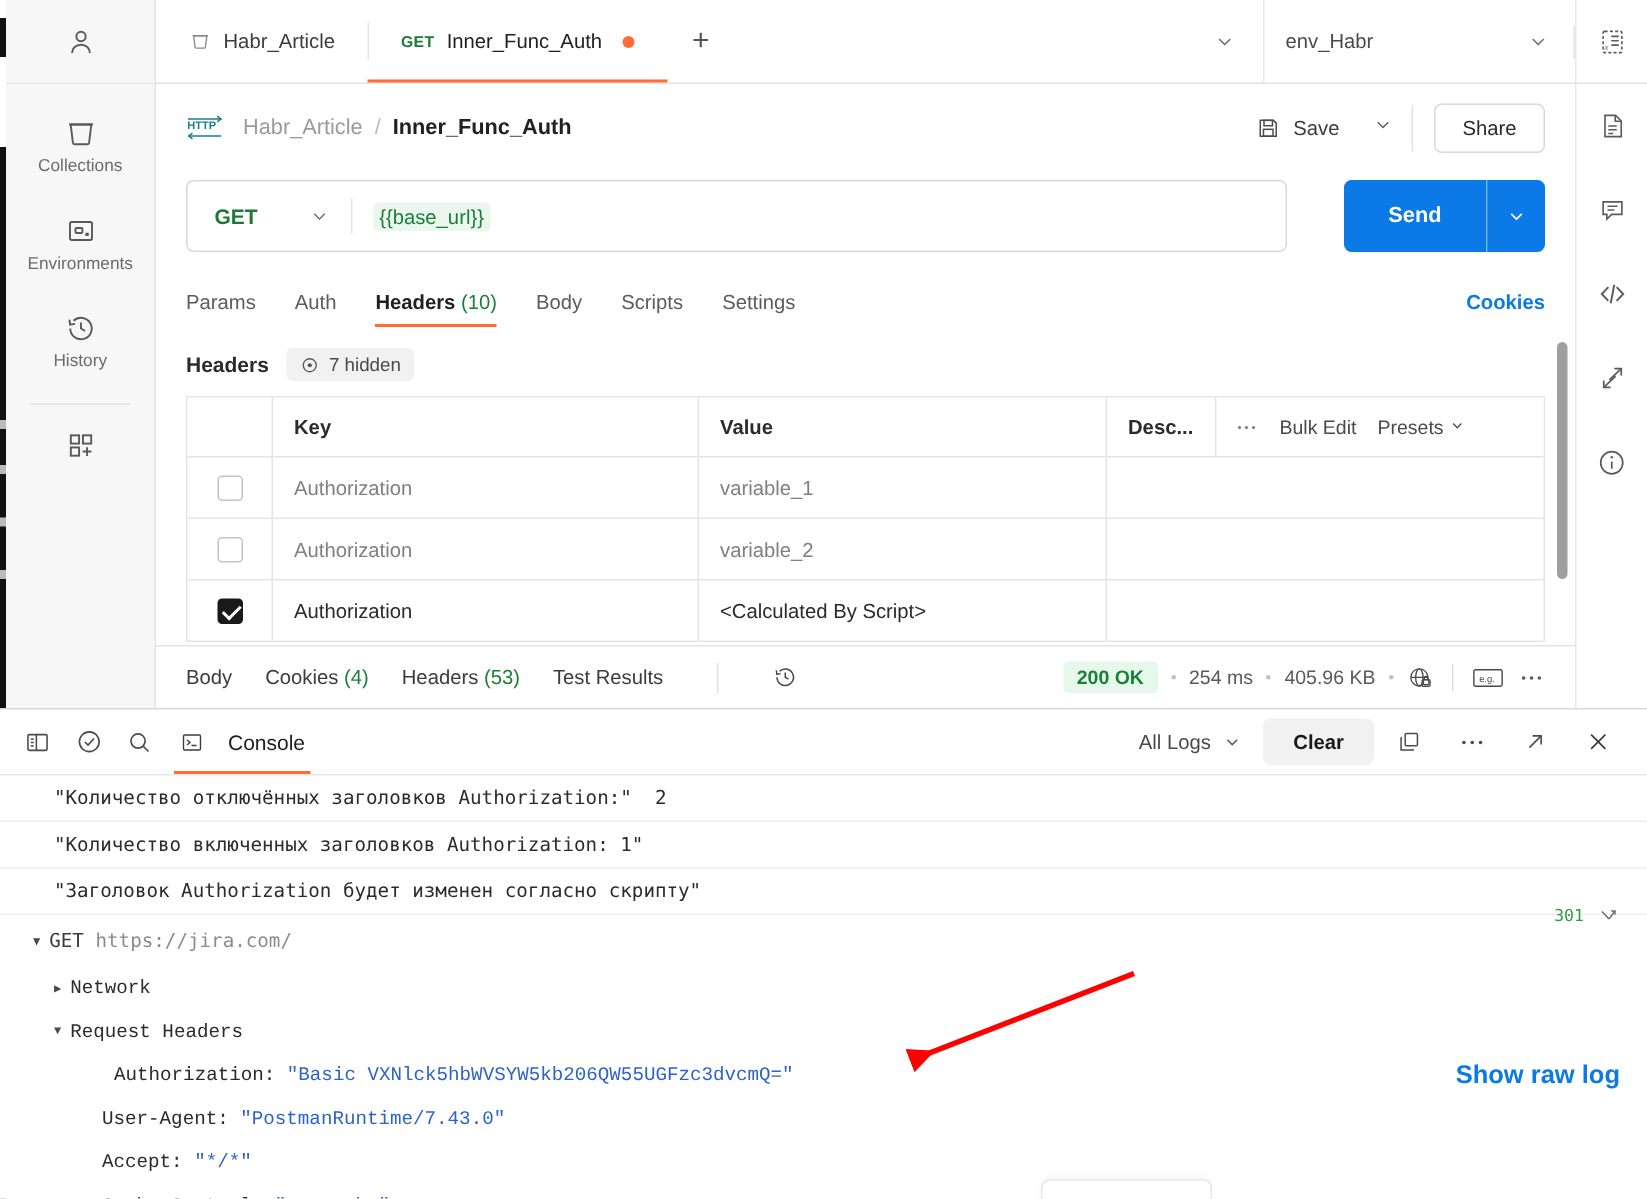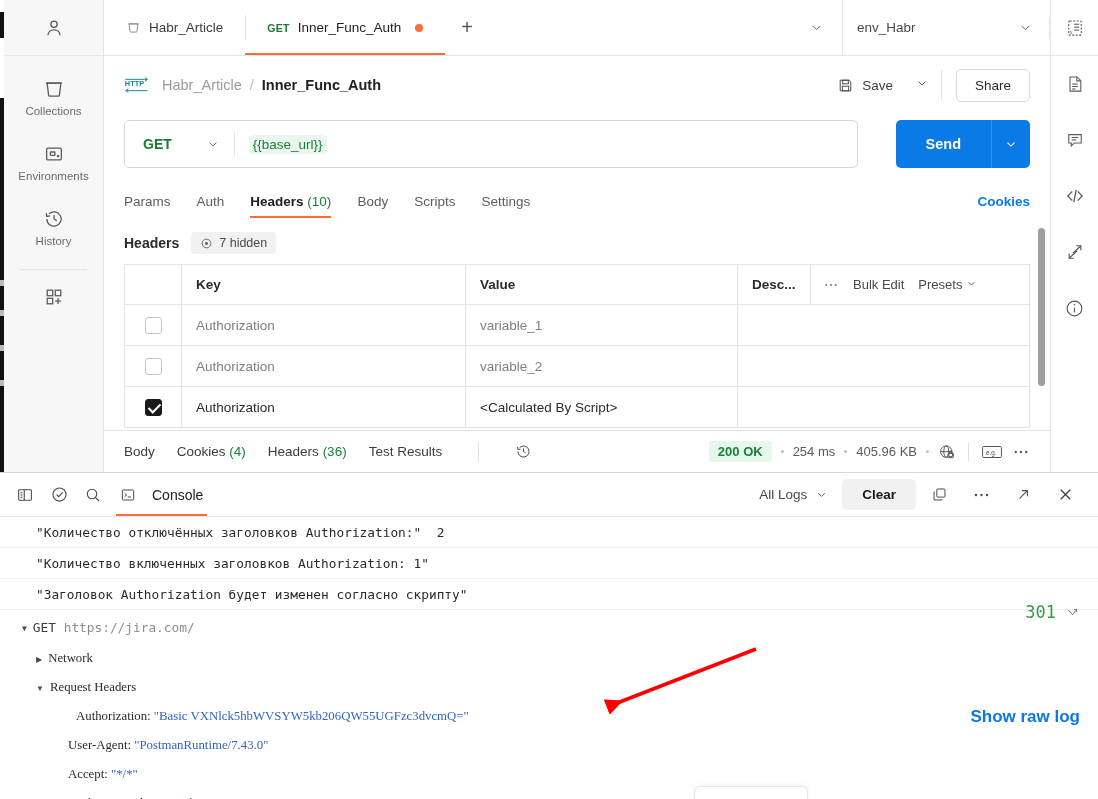--- a/index.html
+++ b/index.html
@@ -311,26 +311,26 @@
   .caret-open::before {
     content: "▼"; font-size: 8px; color: #4a4a4a; margin-right: 6px;
     display: inline-block; vertical-align: middle;
   }
   .caret-closed::before {
     content: "▶"; font-size: 8px; color: #4a4a4a; margin-right: 6px;
     display: inline-block; vertical-align: middle;
   }
   .log-method { color: #3c3c3c; }
   .log-url { color: #8c8c8c; }
-  .status-301 { color: #2f9e44; font-size: 17px;
+  .status-301 { color: #2f9e44; font-size: 11px;
     font-family: "DejaVu Sans Mono", monospace; }
   .hdr-name { color: #2b2b2b; }
   .hdr-val { color: #2f63c9; }
   .tree-row {
-    font-family: Liberation Serif, serif; font-size: 12.8px;
+    font-family: Liberation Mono, monospace; font-size: 12.8px;
     color: #2b2b2b; display:flex; align-items:center; height: 29px;
     white-space: pre;
   }
   .show-raw {
     position: absolute; right: 18px; top: 22px;
     font-size: 17px; font-weight: bold; color: #0b79e6; cursor: pointer;
   }
   .status-wrap { position: absolute; right: 18px; top: -8px;
     display:flex; align-items:center; gap:8px; }
 
@@ -676,21 +676,21 @@
 
   <div class="respbar">
     <div class="rtabs">
       <span class="rsub">Body</span>
       <span class="rsub">
         <span>Cookies</span>
         <span class="cnt">(4)</span>
       </span>
       <span class="rsub">
         <span>Headers</span>
-        <span class="cnt">(36)</span>
+        <span class="cnt">(53)</span>
       </span>
       <span class="rsub">Test Results</span>
       <span class="rsep"></span>
       <span class="icon">
         <svg width="17" height="17" viewBox="0 0 24 24" fill="none" stroke="#4a4a4a" stroke-width="1.4">
           <path d="M4.2 12a7.8 7.8 0 1 0 2.4-5.6"></path>
           <polyline points="3.6,5.6 4.1,9.2 7.7,8.6"></polyline>
           <polyline points="12,7.6 12,12 15,13.8"></polyline>
         </svg>
       </span>

